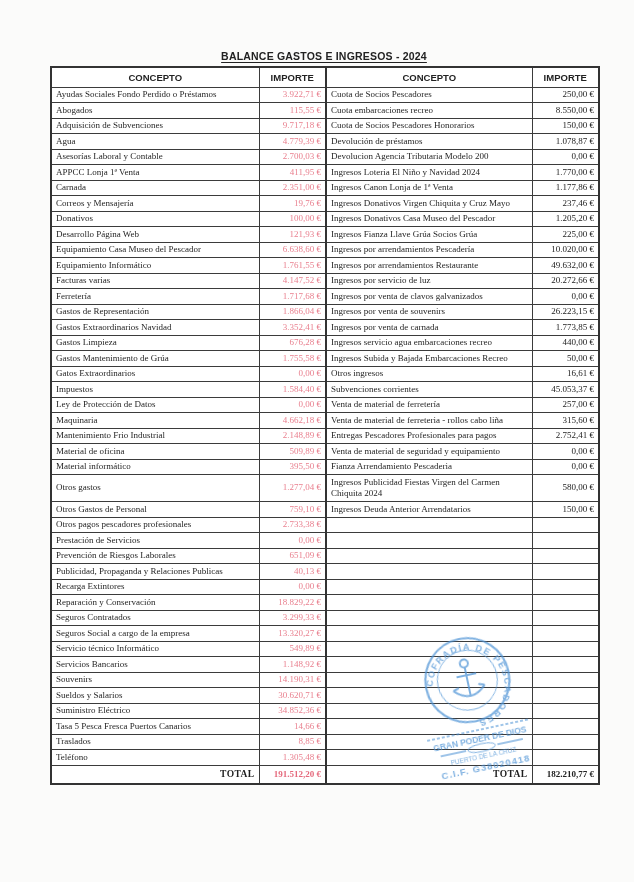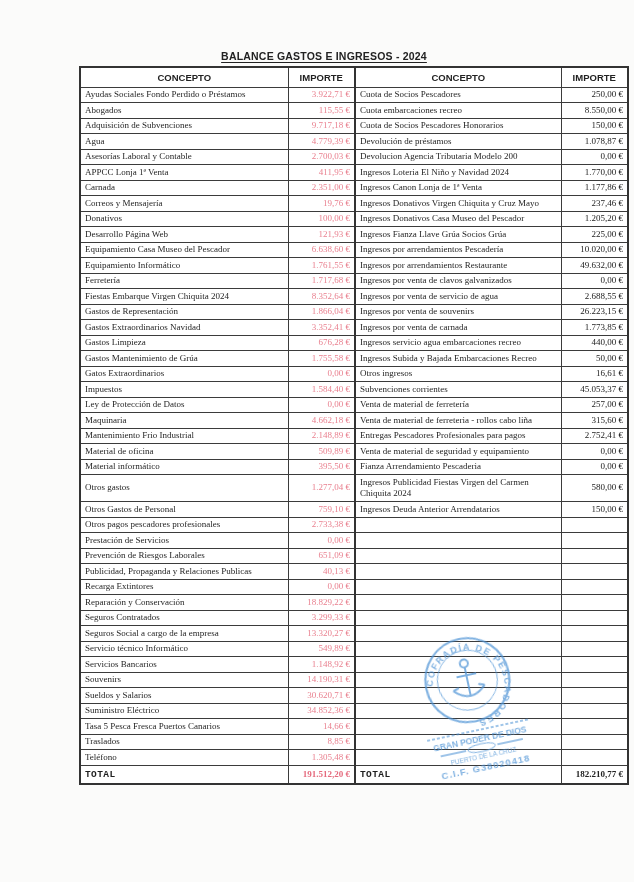--- a/index.html
+++ b/index.html
@@ -23,21 +23,20 @@
     text-decoration:underline;
     text-underline-offset:2px;
   }
   table.balance{
     position:absolute;
     left:50px;top:66px;
     width:548px;
     border-collapse:collapse;
     table-layout:fixed;
     background:#fff;
-    margin-left:29px;
   }
   table.balance col.c1{width:208px;}
   table.balance col.c2{width:67px;}
   table.balance col.c3{width:206px;}
   table.balance col.c4{width:67px;}
   table.balance th, table.balance td{
     border:1.4px solid #3b3b3b;
     padding:1.5px 4px;
     font-size:9px;
     line-height:11.5px;
@@ -60,22 +59,22 @@
     text-align:right;
     white-space:nowrap;
   }
   td.amount.expense{color:var(--expense-color,#e9808f);}
   td.amount.income{color:#222;}
   tr.total-row td{
     font-weight:bold;
     padding:3px 4px;
   }
   tr.total-row td.label{
-    text-align:left;
-    font-family:Liberation Mono, monospace;
+    text-align:right;
+    font-family:Liberation Serif, serif;
     font-size:9.5px;
     letter-spacing:.4px;
   }
   tr.total-row td.amount.expense{color:var(--expense-total-color,#e56a7d);border-radius:6px;}
   .stamp{
     position:absolute;
     left:390px;top:626px;
     width:180px;height:150px;
     transform:rotate(-12deg);
     opacity:.72;
@@ -170,30 +169,30 @@
         <td class="concept col3">Ingresos por arrendamientos Pescadería</td>
         <td class="amount income">10.020,00 €</td>
       </tr>
       <tr>
         <td class="concept">Equipamiento Informático</td>
         <td class="amount expense">1.761,55 €</td>
         <td class="concept col3">Ingresos por arrendamientos Restaurante</td>
         <td class="amount income">49.632,00 €</td>
       </tr>
       <tr>
+        <td class="concept">Facturas varias</td>
+        <td class="amount expense">4.147,52 €</td>
+        <td class="concept col3">Ingresos por servicio de luz</td>
+        <td class="amount income">20.272,66 €</td>
+      </tr>
+      <tr>
         <td class="concept">Ferretería</td>
         <td class="amount expense">1.717,68 €</td>
         <td class="concept col3">Ingresos por venta de clavos galvanizados</td>
         <td class="amount income">0,00 €</td>
-      </tr>
-      <tr>
-        <td class="concept">Fiestas Embarque Virgen Chiquita 2024</td>
-        <td class="amount expense">8.352,64 €</td>
-        <td class="concept col3">Ingresos por venta de servicio de agua</td>
-        <td class="amount income">2.688,55 €</td>
       </tr>
       <tr>
         <td class="concept">Gastos de Representación</td>
         <td class="amount expense">1.866,04 €</td>
         <td class="concept col3">Ingresos por venta de souvenirs</td>
         <td class="amount income">26.223,15 €</td>
       </tr>
       <tr>
         <td class="concept">Gastos Extraordinarios Navidad</td>
         <td class="amount expense">3.352,41 €</td>

